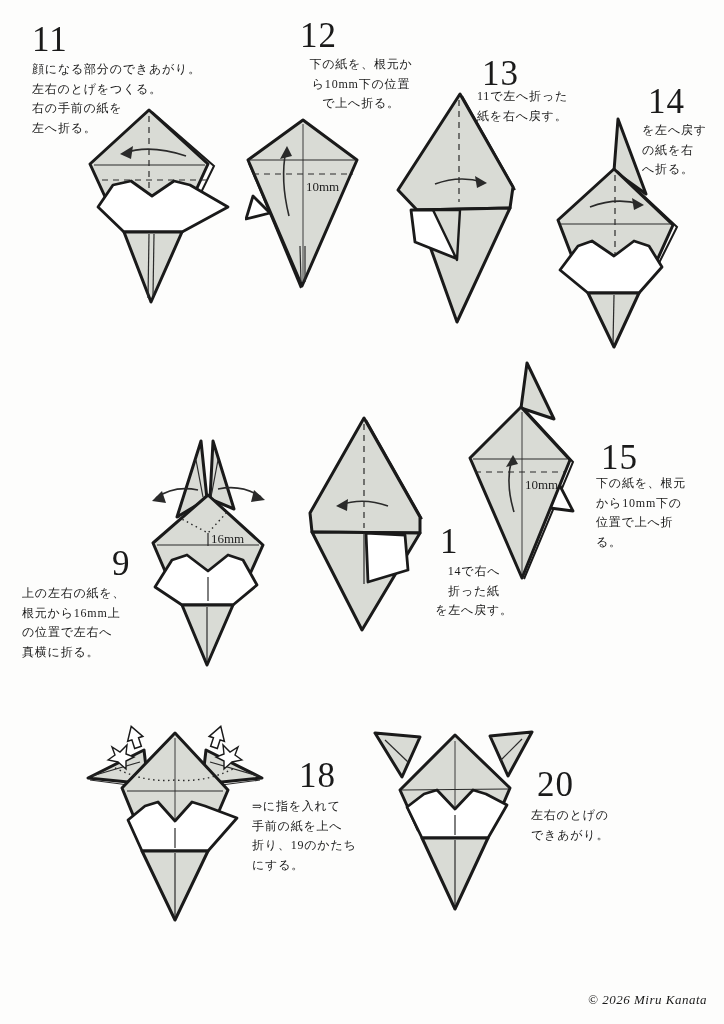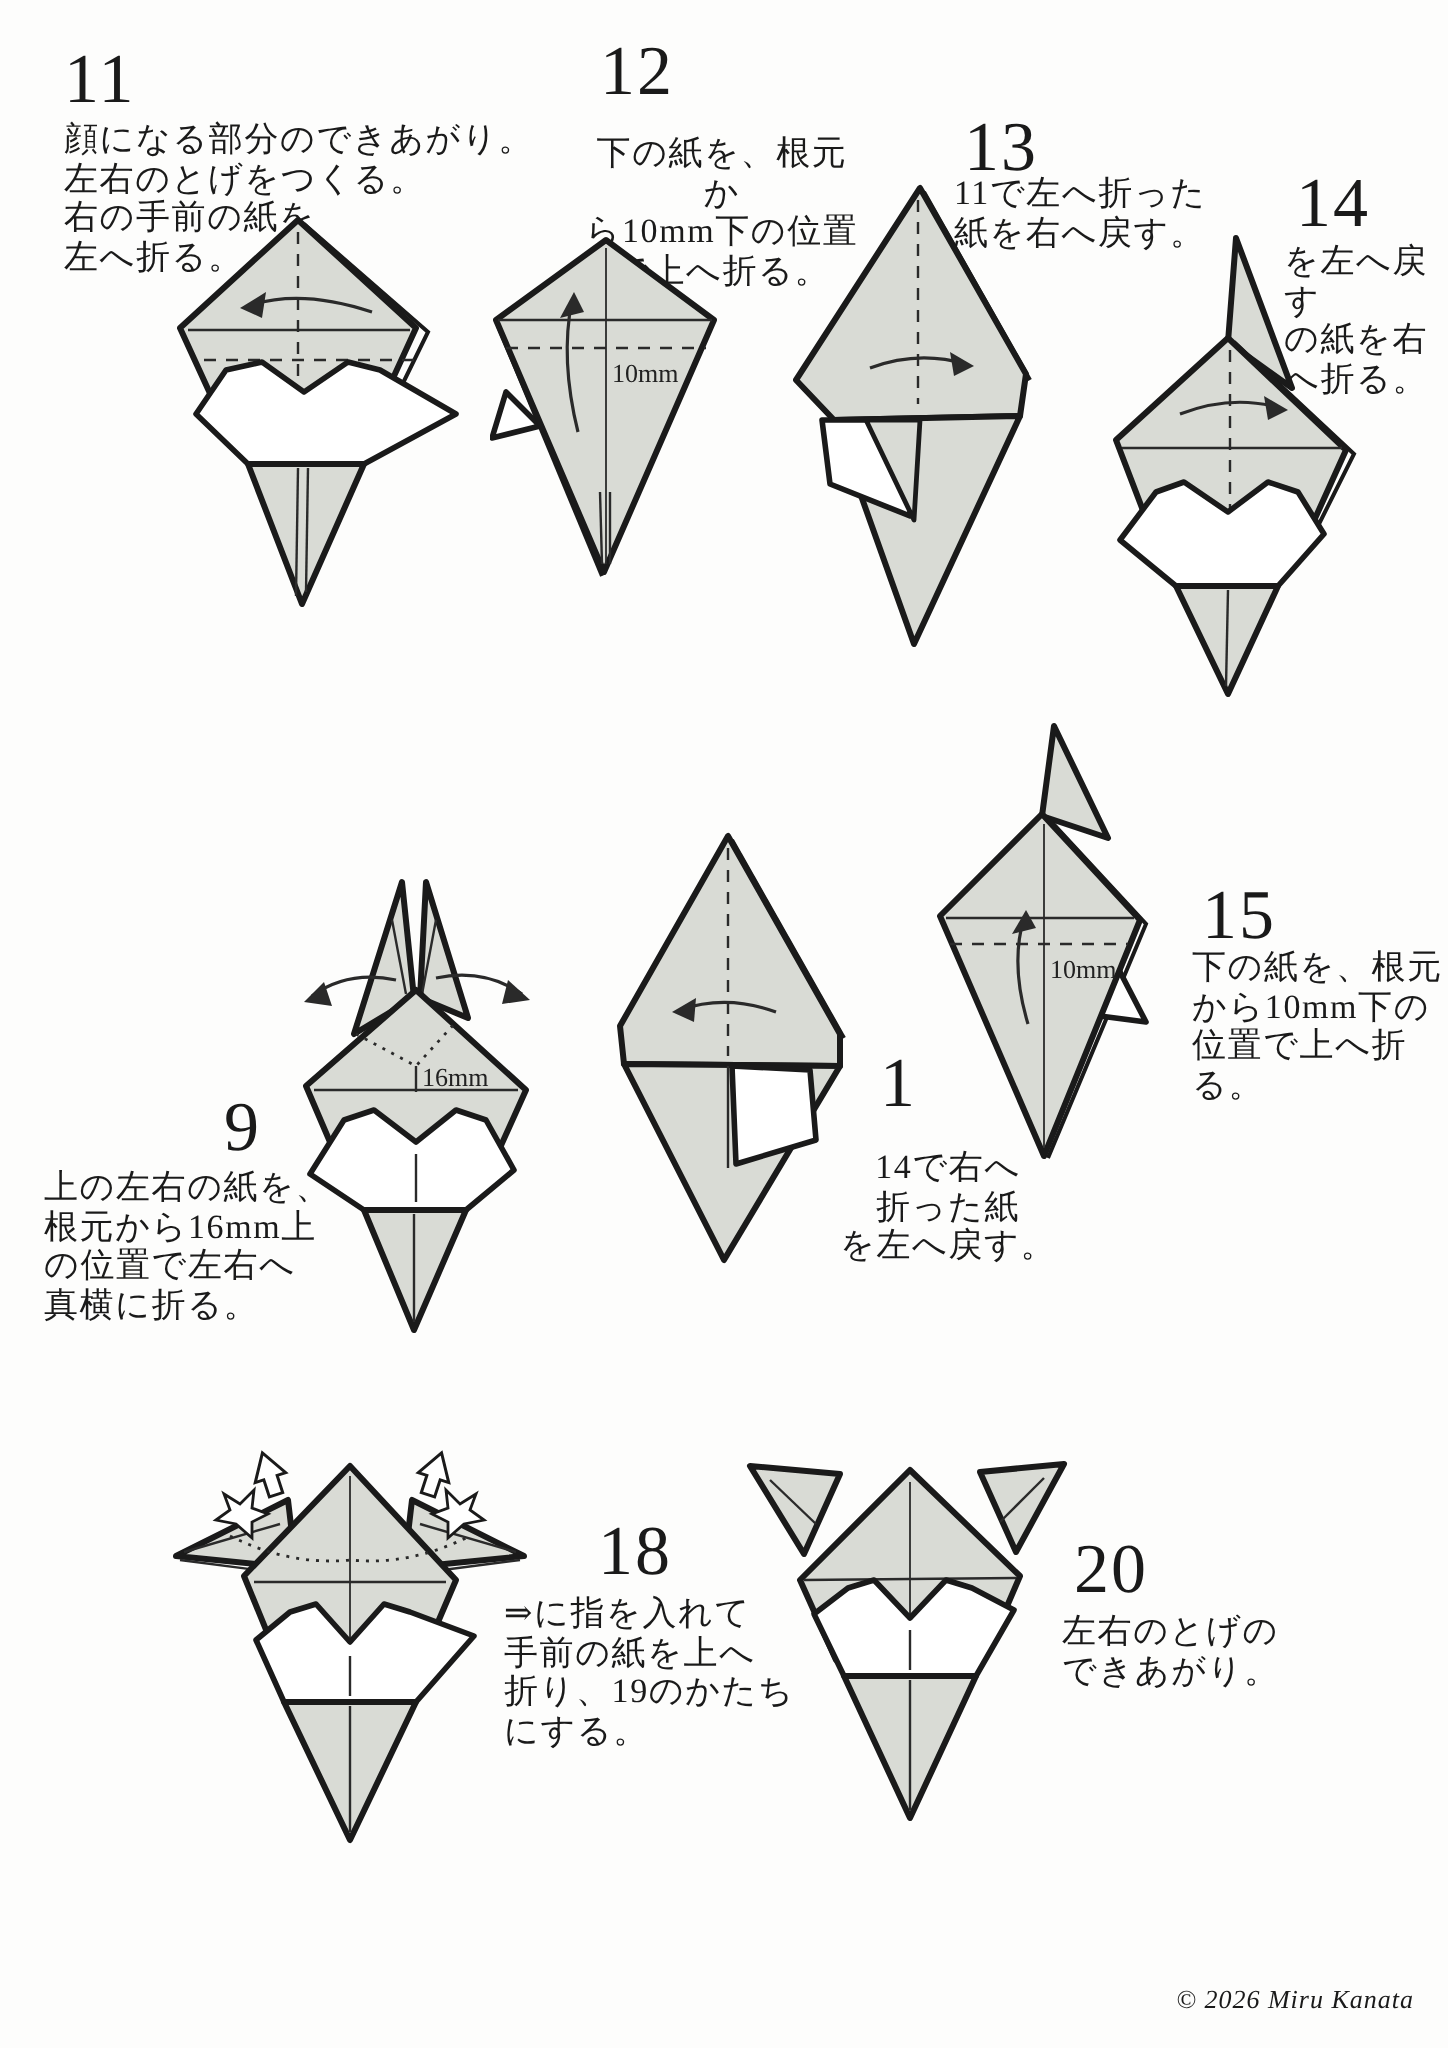--- a/index.html
+++ b/index.html
@@ -1,20 +1,20 @@
 <!DOCTYPE html>
 <html><head>
 <meta charset="utf-8">
 <style>
   html,body{margin:0;padding:0;}
   body{width:724px;height:1024px;position:relative;background:#fdfdfc;overflow:hidden;
        font-family:"Liberation Serif","DejaVu Serif",serif;color:#1a1a1a;}
   .step-num{position:absolute;font-size:35px;line-height:27px;letter-spacing:1px;}
-  .step-text{position:absolute;font-size:17px;line-height:19.5px;letter-spacing:0.8px;white-space:pre-line;}
-  .center{text-align:center;margin-top:12px;}
+  .step-text{position:absolute;font-size:12px;line-height:19.5px;letter-spacing:0.8px;white-space:pre-line;}
+  .center{text-align:center;}
   .diagram{position:absolute;}
   .footer{position:absolute;left:545px;top:992px;width:162px;text-align:right;
           font-size:13px;font-style:italic;letter-spacing:0.5px;}
   svg text{font-family:"Liberation Serif","DejaVu Serif",serif;font-size:13px;fill:#222;}
   .outl{fill:#d9dbd5;stroke:#1a1a1a;stroke-width:3;stroke-linejoin:round;}
   .wht{fill:#ffffff;stroke:#1a1a1a;stroke-width:2.8;stroke-linejoin:round;}
   .thin{stroke:#2a2a2a;stroke-width:1.2;fill:none;}
   .dash{stroke:#2a2a2a;stroke-width:1.2;fill:none;stroke-dasharray:6 5;}
   .dot{stroke:#2a2a2a;stroke-width:1.4;fill:none;stroke-dasharray:1.5 3.5;}
   .arr{stroke:#2a2a2a;stroke-width:1.6;fill:none;}

